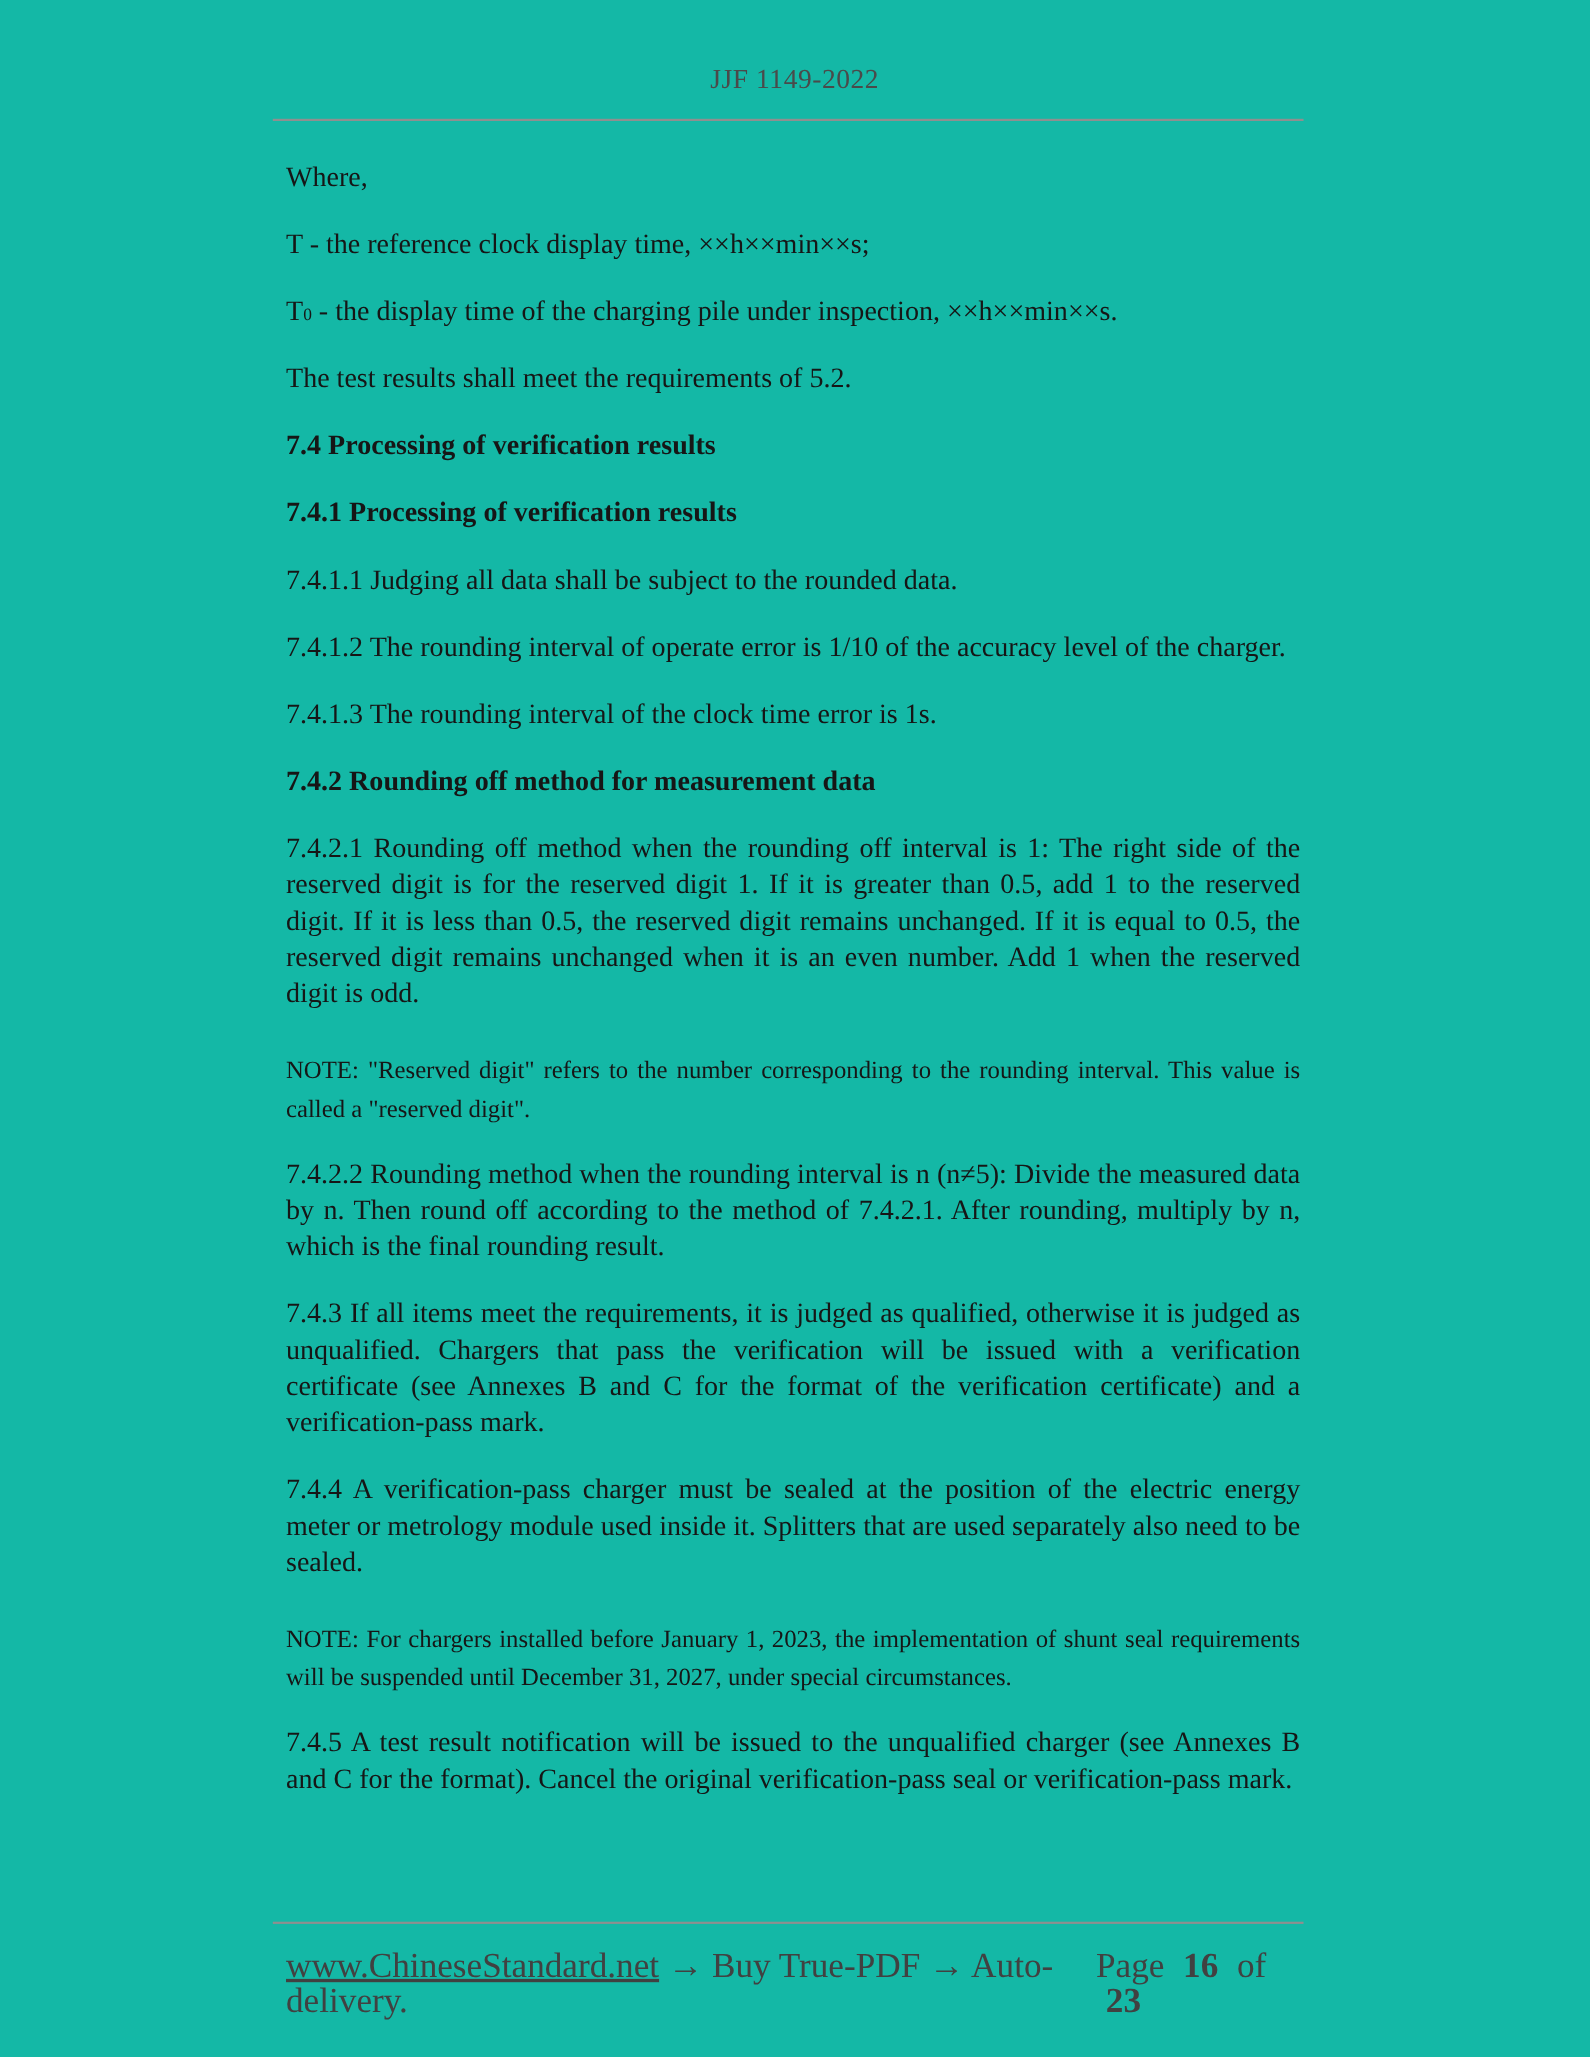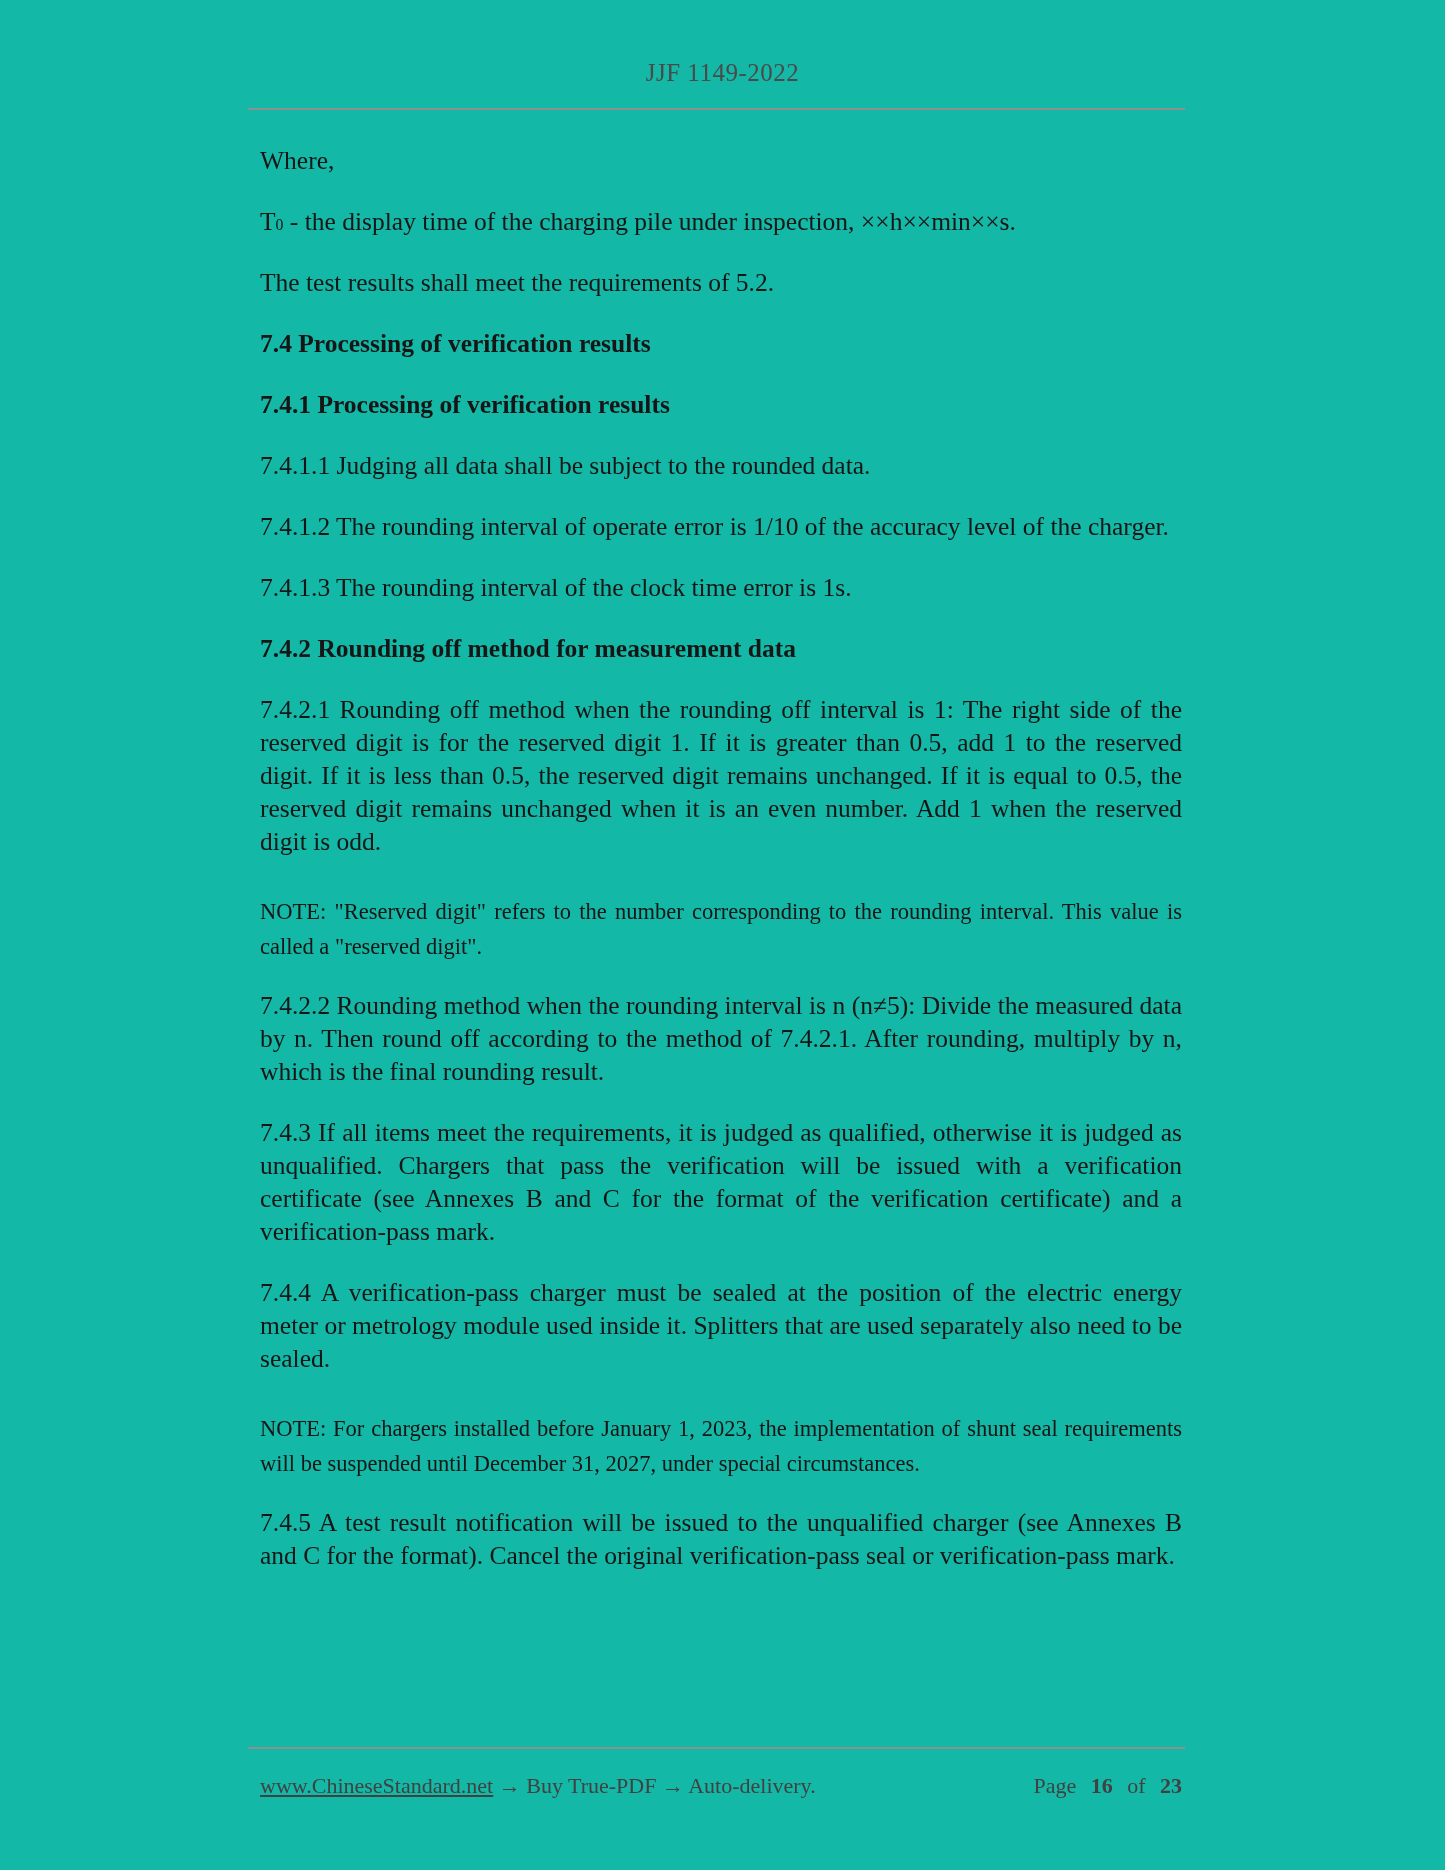--- a/index.html
+++ b/index.html
@@ -57,21 +57,21 @@
     line-height: 0;
   }
   .footer {
     position: absolute;
     top: 1770px;
     left: 260px;
     width: 922px;
     display: flex;
     justify-content: space-between;
     align-items: baseline;
-    font-size: 22px;
+    font-size: 32px;
     line-height: 32px;
     color: #414141;
   }
   .footer-left { white-space: pre-wrap; }
   .footer-link {
     color: #414141;
     text-decoration: underline;
     cursor: pointer;
   }
   .footer-right span { margin-left: 9px; }
@@ -86,20 +86,21 @@
   <div class="doc-header">
     <span>JJF 1149-2022</span>
   </div>
 
   <div class="rule header-rule"></div>
 
   <div class="content">
 
     <p class="para">Where,</p>
 
+    <p class="para">T - the reference clock display time, ××h××min××s;</p>
 
     <p class="para"><span>T</span><sub class="t-sub">0</sub><span> - the display time of the charging pile under inspection, ××h××min××s.</span></p>
 
     <p class="para">The test results shall meet the requirements of 5.2.</p>
 
     <p class="para heading">7.4 Processing of verification results</p>
 
     <p class="para heading">7.4.1 Processing of verification results</p>
 
     <p class="para"><span class="lead">7.4.1.1</span><span> Judging all data shall be subject to the rounded data.</span></p>

